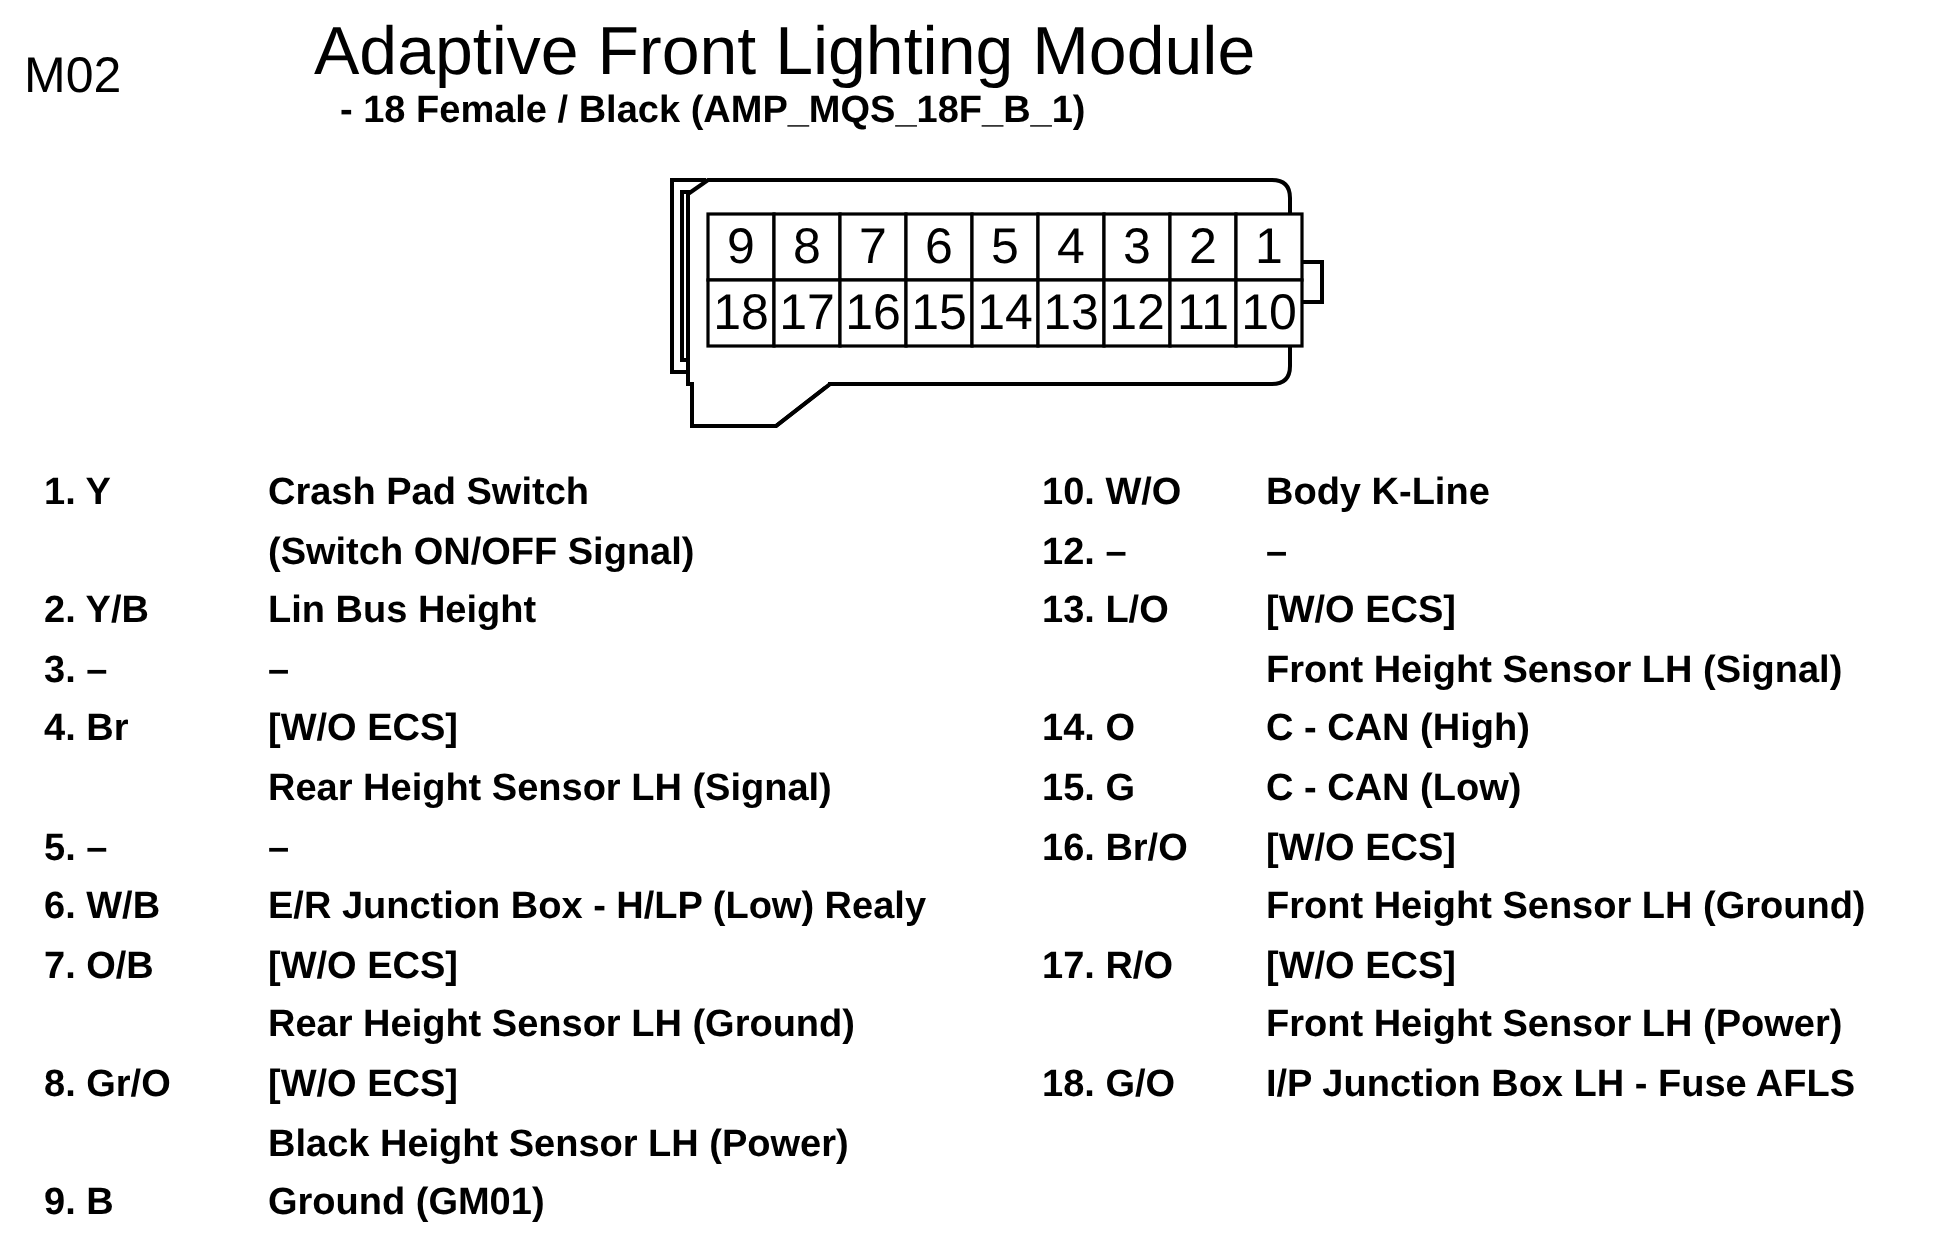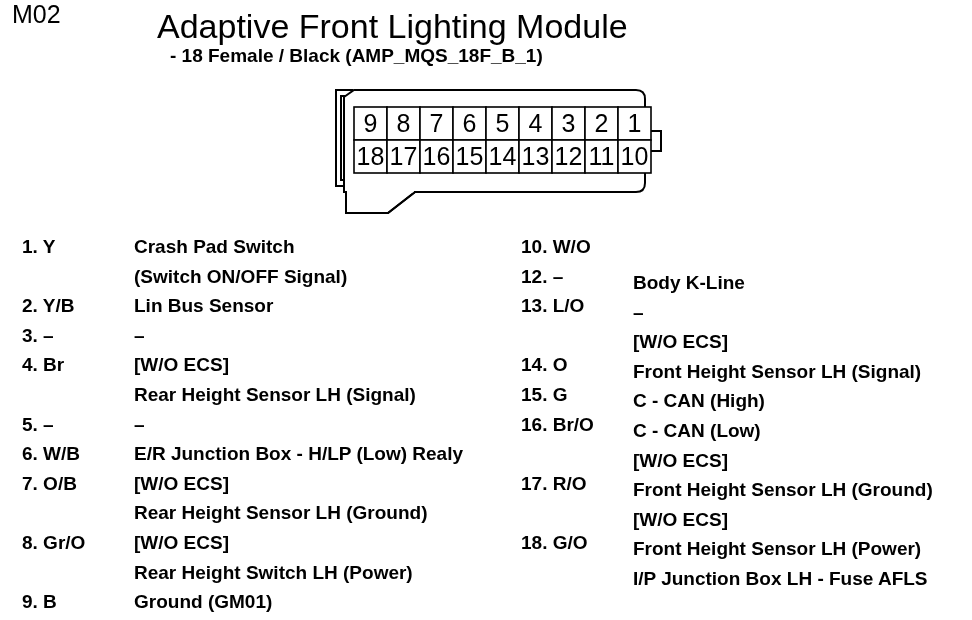--- a/index.html
+++ b/index.html
@@ -19,21 +19,21 @@
 
   
   #header-block {
     position: absolute;
     left: 0; top: 0;
     width: 972px;
   }
   #module-code {
     position: absolute;
     left: 12px;
-    top: 0;
+    top: 24px;
     font-size: 25px;
     font-weight: 400;
     letter-spacing: 0px;
     white-space: nowrap;
     text-align: right;
   }
   #module-title {
     position: absolute;
     left: 157px;
     top: 7px;
@@ -99,21 +99,21 @@
     white-space: nowrap;
   }
   .pin-desc {
     position: absolute;
     top: 0;
     font-size: 19px;
     font-weight: 700;
     white-space: nowrap;
   }
   #pin-column-left  .pin-desc { left: 112px; }
-  #pin-column-right .pin-desc { left: 112px; margin-top: 36px; }
+  #pin-column-right .pin-desc { left: 112px; }
   .pin-desc.cont { font-weight: 700; }
 </style>
 </head>
 <body>
 
 <div id="header-block">
   <div id="module-code">M02</div>
   <div id="module-title">Adaptive Front Lighting Module</div>
   <div id="module-subtitle">- 18 Female / Black (AMP_MQS_18F_B_1)</div>
 </div>
@@ -192,21 +192,21 @@
   <div class="pin-column" id="pin-column-left">
       <div class="pin-row">
         <span class="pin-label">1. Y</span>
         <span class="pin-desc">Crash Pad Switch</span>
       </div>
       <div class="pin-row">
         <span class="pin-desc cont">(Switch ON/OFF Signal)</span>
       </div>
       <div class="pin-row">
         <span class="pin-label">2. Y/B</span>
-        <span class="pin-desc">Lin Bus Sensor</span>
+        <span class="pin-desc">Lin Bus Height</span>
       </div>
       <div class="pin-row">
         <span class="pin-label">3. –</span>
         <span class="pin-desc">–</span>
       </div>
       <div class="pin-row">
         <span class="pin-label">4. Br</span>
         <span class="pin-desc">[W/O ECS]</span>
       </div>
       <div class="pin-row">
@@ -225,21 +225,21 @@
         <span class="pin-desc">[W/O ECS]</span>
       </div>
       <div class="pin-row">
         <span class="pin-desc cont">Rear Height Sensor LH (Ground)</span>
       </div>
       <div class="pin-row">
         <span class="pin-label">8. Gr/O</span>
         <span class="pin-desc">[W/O ECS]</span>
       </div>
       <div class="pin-row">
-        <span class="pin-desc cont">Rear Height Switch LH (Power)</span>
+        <span class="pin-desc cont">Black Height Sensor LH (Power)</span>
       </div>
       <div class="pin-row">
         <span class="pin-label">9. B</span>
         <span class="pin-desc">Ground (GM01)</span>
       </div>
     </div>
   <div class="pin-column" id="pin-column-right">
       <div class="pin-row">
         <span class="pin-label">10. W/O</span>
         <span class="pin-desc">Body K-Line</span>

